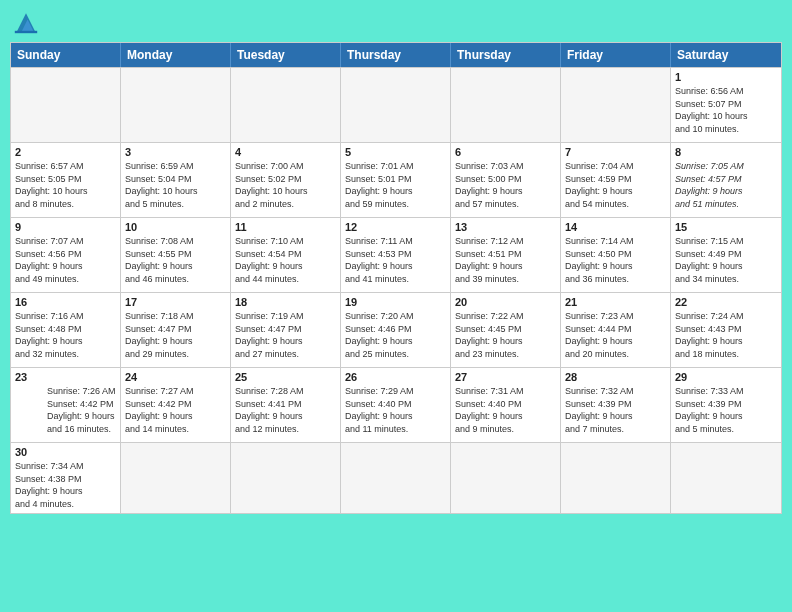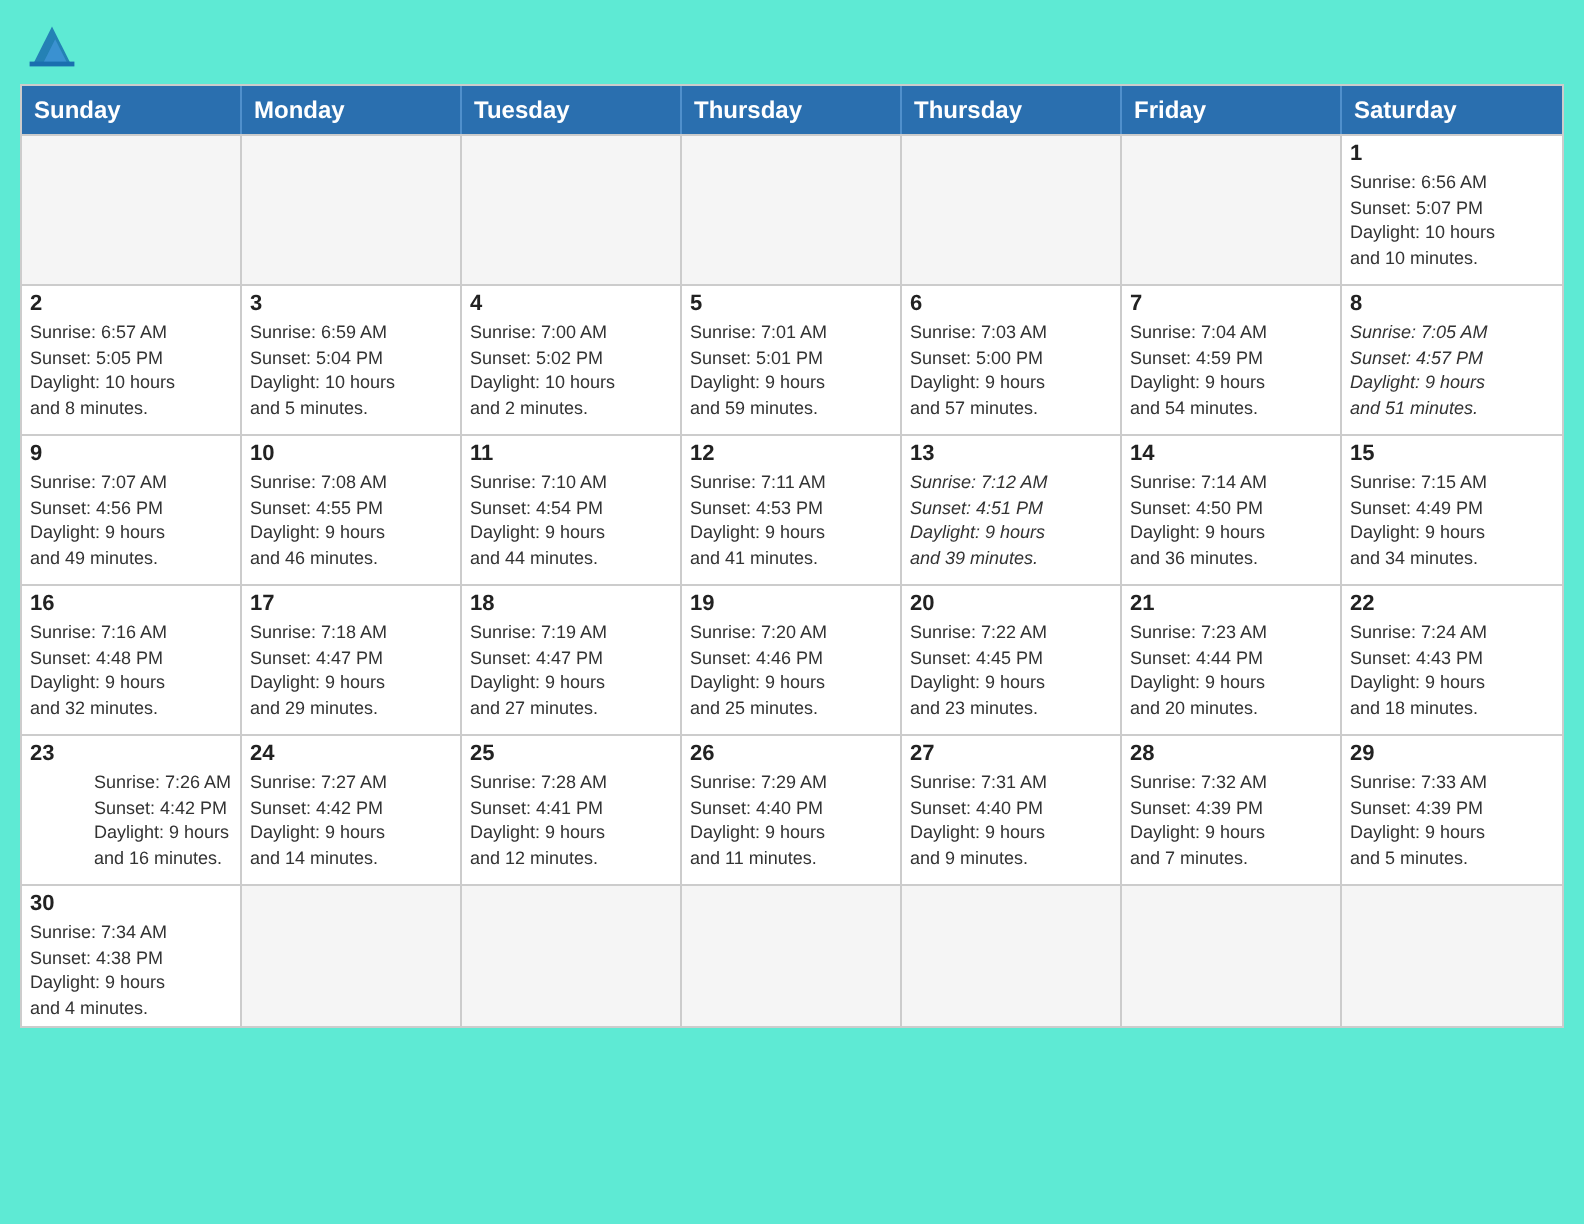--- a/index.html
+++ b/index.html
@@ -231,21 +231,21 @@
           </div>
           <div class="cell">
             <div class="day-num">12</div>
             <div class="cell-info" style="white-space: pre-line;">Sunrise: 7:11 AM
 Sunset: 4:53 PM
 Daylight: 9 hours
 and 41 minutes.</div>
           </div>
           <div class="cell">
             <div class="day-num">13</div>
-            <div class="cell-info" style="white-space: pre-line; font-style: italic;">Sunrise: 7:12 AM
+            <div class="cell-info" style="white-space: pre-line;">Sunrise: 7:12 AM
 Sunset: 4:51 PM
 Daylight: 9 hours
 and 39 minutes.</div>
           </div>
           <div class="cell">
             <div class="day-num">14</div>
             <div class="cell-info" style="white-space: pre-line;">Sunrise: 7:14 AM
 Sunset: 4:50 PM
 Daylight: 9 hours
 and 36 minutes.</div>

